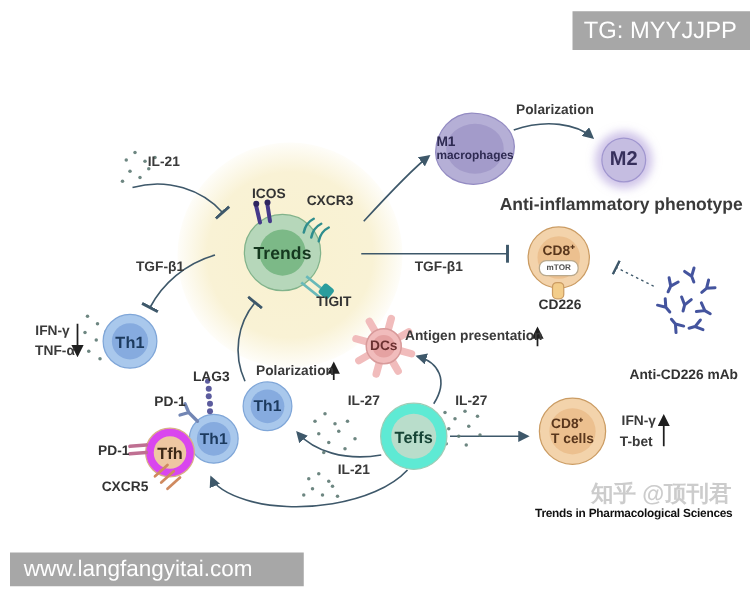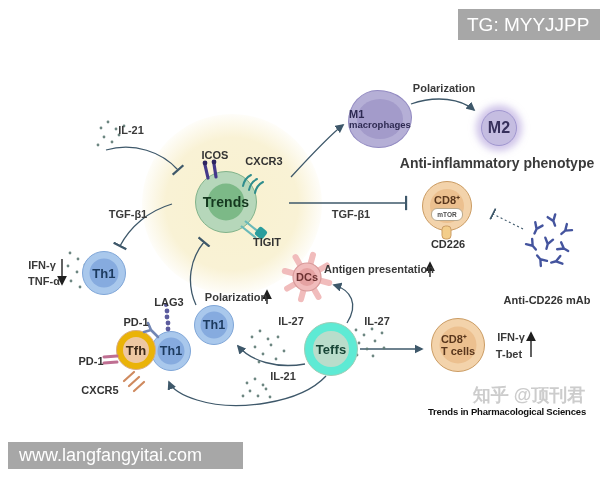--- a/index.html
+++ b/index.html
@@ -144,21 +144,21 @@
   <div class="cell" style="left:194px;top:305px;width:40px;height:40px;background:#a9c8ec;border-color:#7fa6d8;">
     <div class="inner" style="width:27px;height:27px;background:#86abdf;"></div>
     <span class="cl" style="font-size:12.5px;color:#1c3a5e;">Th1</span>
   </div>
 
   <div class="cell" style="left:151px;top:331px;width:40px;height:40px;background:#a9c8ec;border-color:#7fa6d8;">
     <div class="inner" style="width:27px;height:27px;background:#86abdf;"></div>
     <span class="cl" style="font-size:12.5px;color:#1c3a5e;">Th1</span>
   </div>
 
-  <div class="cell" style="left:116px;top:330px;width:40px;height:40px;background:#eab308;border-color:#d9ae85;">
+  <div class="cell" style="left:116px;top:342px;width:40px;height:40px;background:#d946ef;border-color:#d9ae85;">
     <div class="inner" style="width:26px;height:26px;background:#eec7a2;"></div>
     <span class="cl" style="font-size:13px;color:#3c2817;">Tfh</span>
   </div>
 
   <div class="cell" style="left:304px;top:322px;width:54px;height:54px;background:#5eead4;border-color:#9ecdb6;">
     <div class="inner" style="width:36px;height:36px;background:#b9ddcb;"></div>
     <span class="cl" style="font-size:13px;color:#164536;">Teffs</span>
   </div>
 
   <div class="abs" style="left:348px;top:90px;width:64px;height:58px;background:#b5afd6;border:1.5px solid #938bc2;

